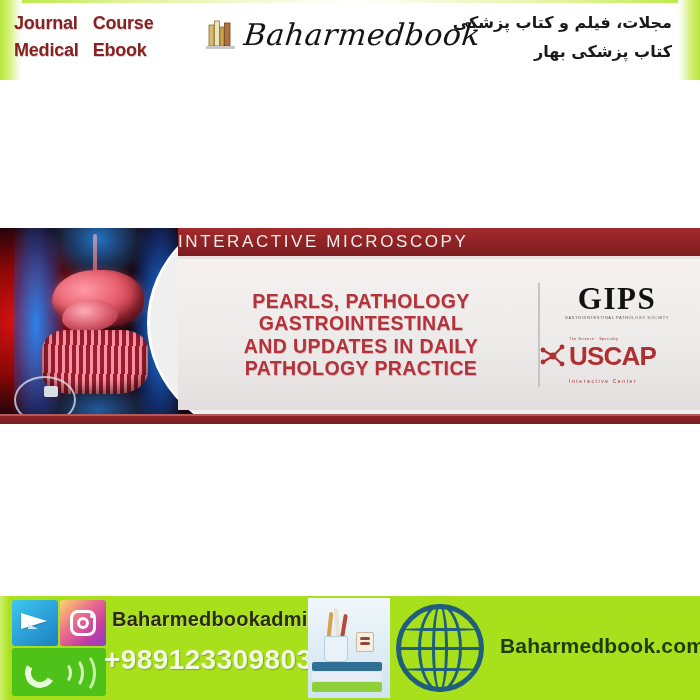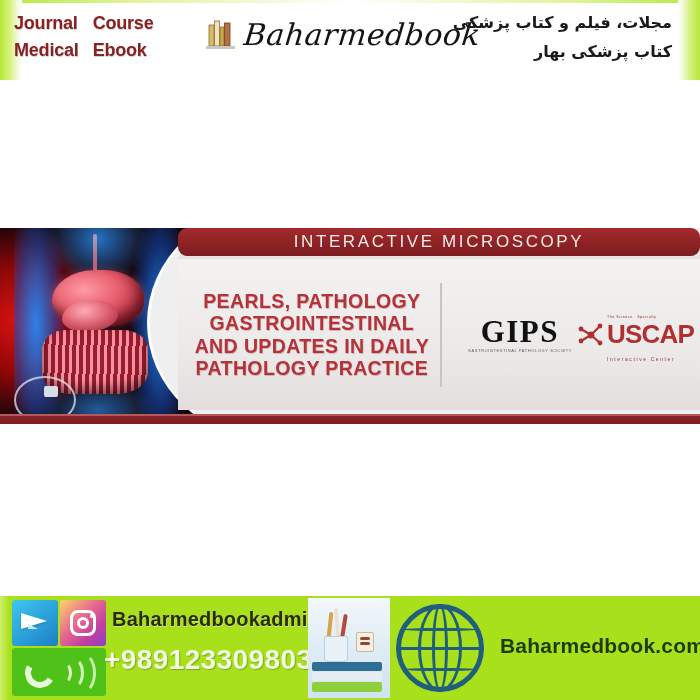--- a/index.html
+++ b/index.html
@@ -126,21 +126,21 @@
     border-radius:50% 0 0 50%;
     box-shadow:-3px 0 0 0 #ffffff;
   }
 
   .banner-right {
     position:absolute; left:178px; top:0; width:522px; height:196px;
   }
   .im-bar {
     position:absolute; left:0; top:0; width:522px; height:28px;
     background:linear-gradient(180deg,#a32a2c 0%,#8e2224 55%,#7c1c20 100%);
-    display:flex; align-items:center; justify-content:center;border-radius:9px;
+    display:flex; align-items:center; justify-content:flex-start;
   }
   .im-text {
     color:#f2eceb; font-size:17px; font-weight:500;
     letter-spacing:2.6px; font-family:"Liberation Sans", sans-serif;
   }
   .im-underline {
     position:absolute; left:0; top:28px; width:522px; height:3px;
     background:#e8e2e0;
   }
   .banner-body {
@@ -153,22 +153,22 @@
   }
   .conf-title {
     color:#b5323a; font-size:19.5px; font-weight:bold;
     line-height:22.5px; letter-spacing:0.4px;
     text-shadow:0.6px 0.6px 0 rgba(120,30,35,0.25);
   }
   .vdiv {
     width:2px; height:104px; background:#c9c3c1; flex:0 0 auto;
   }
   .logo-col {
-    flex:0 0 160px; display:flex; flex-direction:row;
-    align-items:center; justify-content:center; gap:6px; padding-right:6px;padding-left:26px;
+    flex:0 0 160px; display:flex; flex-direction:column;
+    align-items:center; justify-content:center; gap:6px; padding-right:6px;
   }
   .gips-wrap { text-align:center; }
   .gips-word {
     font-family:"Liberation Serif", serif;
     font-size:31px; font-weight:bold; color:#111111;
     letter-spacing:1.5px; line-height:31px;
   }
   .gips-sub {
     font-size:4px; color:#5a5a5a; letter-spacing:0.6px;
     margin-top:1px; white-space:nowrap;

